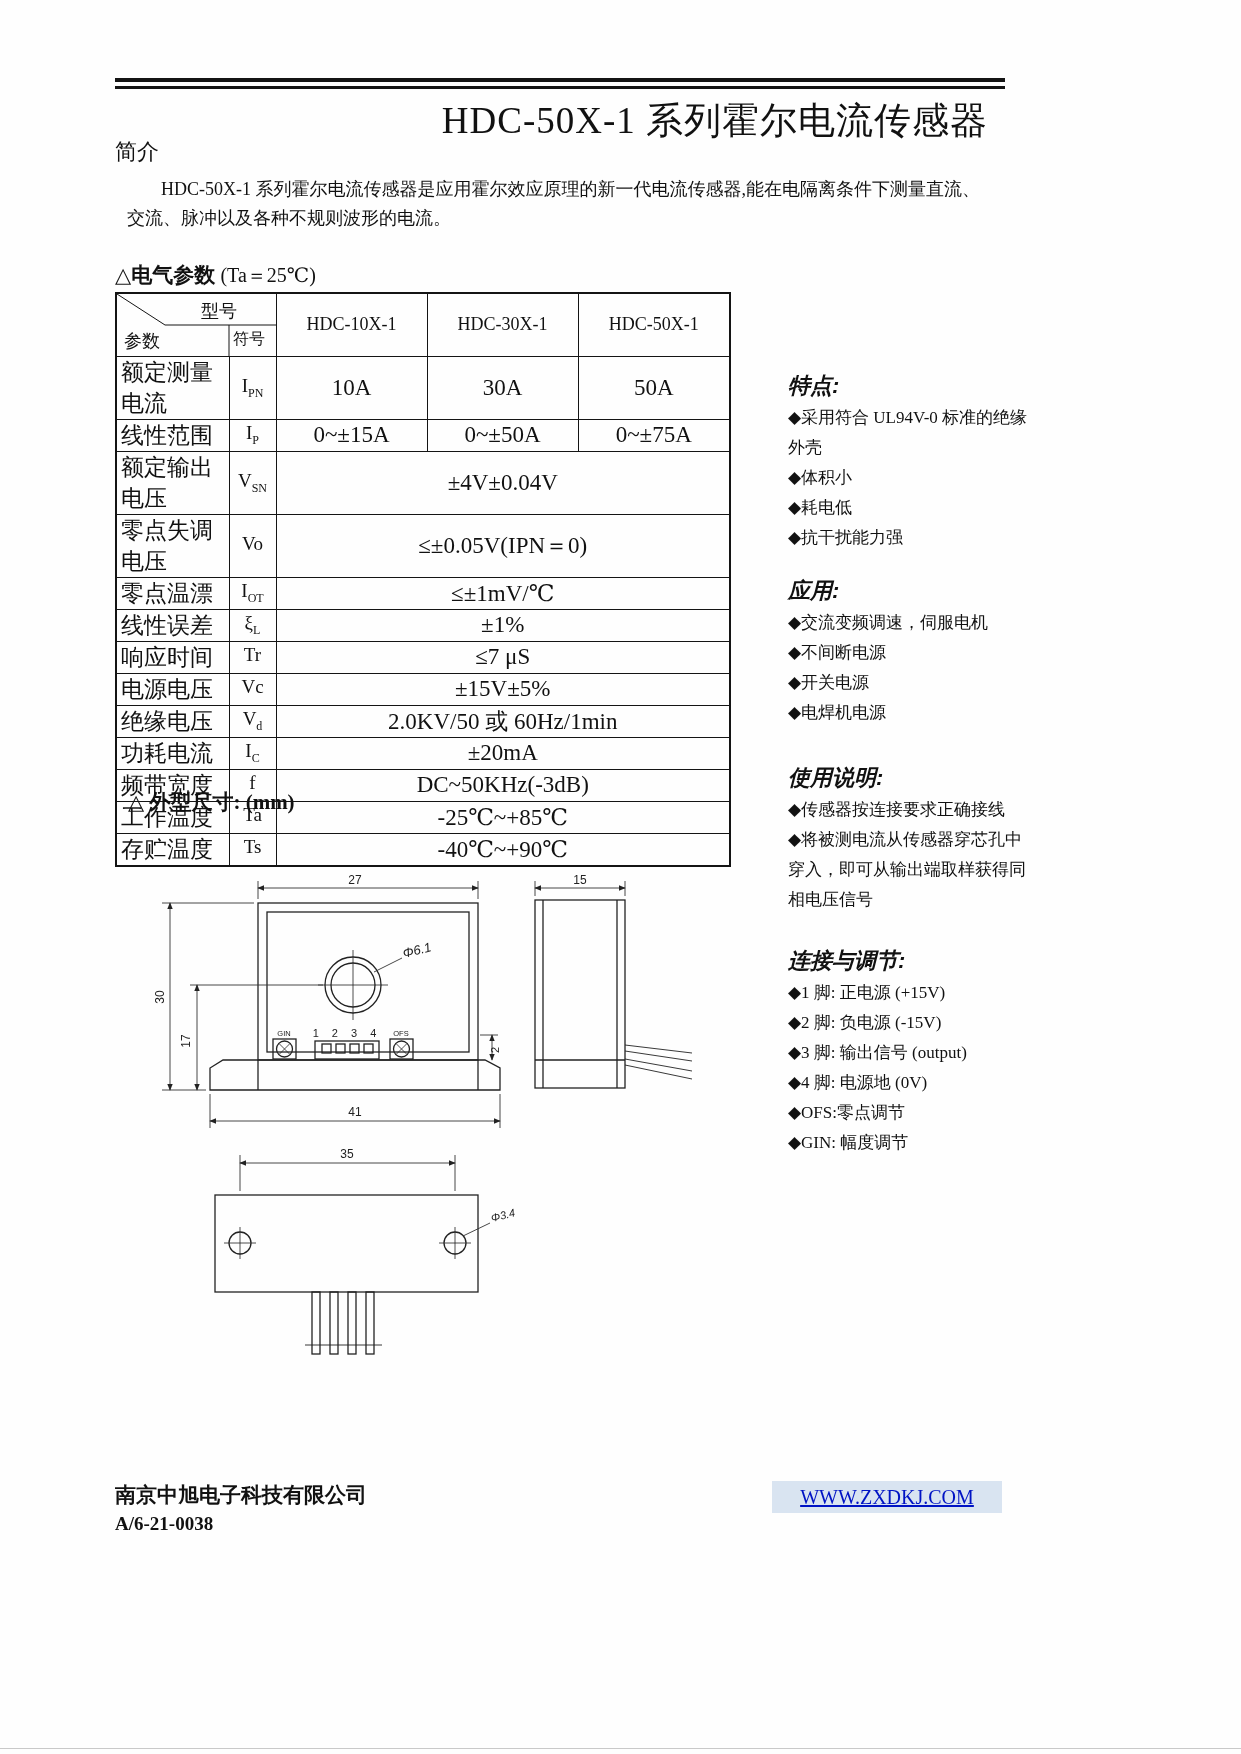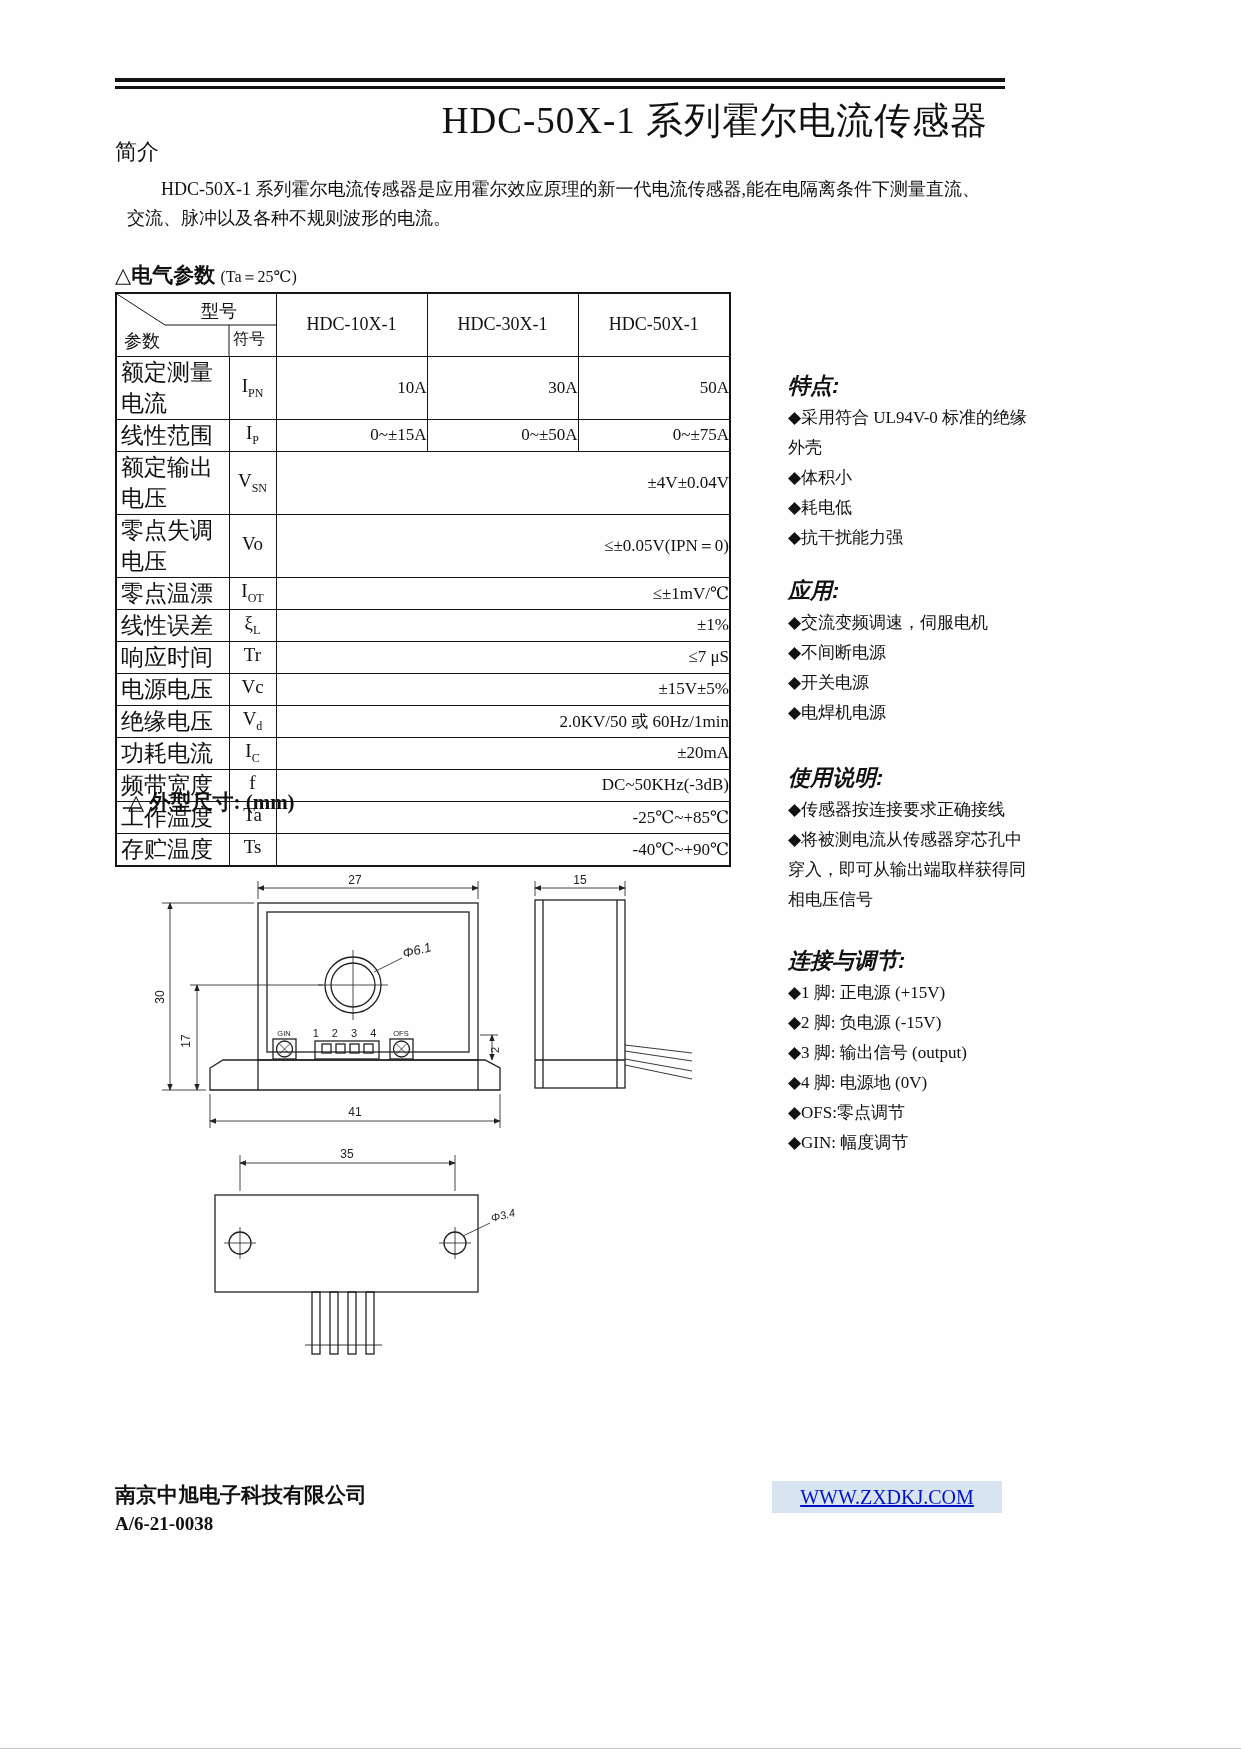--- a/index.html
+++ b/index.html
@@ -16,37 +16,37 @@
     border-top:4px solid #141414; border-bottom:3px solid #141414; }
 
   .doc-title { left:98px; top:96px; width:890px; text-align:right;
     font-size:37px; font-weight:normal; letter-spacing:1px; }
   .intro-label { left:115px; top:137px; font-size:22px; }
 
   .intro-para { left:127px; top:175px; width:868px;
     font-size:18px; line-height:29px; text-indent:34px; }
 
   .params-heading { left:115px; top:261px; font-size:21px; font-weight:bold; }
-  .params-cond { font-weight:normal; font-size:16px; }
+  .params-cond { font-weight:normal; font-size:20px; }
 
   
   .ptable { position:absolute; left:115px; top:292px; border-collapse:collapse;
     table-layout:fixed; border:2px solid #141414; }
   .ptable td { border:1px solid #141414; overflow:hidden; }
   .ptable tr.hdr td { height:63px; text-align:center; font-size:18px; }
   .ptable tr.trow td { height:31px; }
   .corner { position:relative; padding:0; }
   .corner svg { position:absolute; left:0; top:0; }
   .c-model { position:absolute; left:84px; top:5px; font-size:18px; }
   .c-param { position:absolute; left:7px; top:35px; font-size:18px; }
   .c-sym   { position:absolute; left:116px; top:35px; font-size:16px;text-align:right; }
   .pname { font-size:23px; padding-left:4px; text-align:left; }
   .psym  { text-align:center; font-size:19px; }
   .psym sub { font-size:12px; }
-  .pval  { text-align:right; font-size:17px;margin-top:6px; }
+  .pval  { text-align:center; font-size:23px;margin-top:6px; }
 
   
   .sidecol { left:788px; top:372px; width:250px; font-size:17px; }
   .sidecol h3 { font-family:"Liberation Sans","DejaVu Sans",sans-serif;
     font-size:22px; font-weight:bold; line-height:28px; margin-bottom:3px;font-style:italic; }
   .sidecol .item { line-height:30px; }
   .sec-applications { margin-top:24px; }
   .sec-usage { margin-top:36px; }
   .sec-connections { margin-top:32px; }
 

